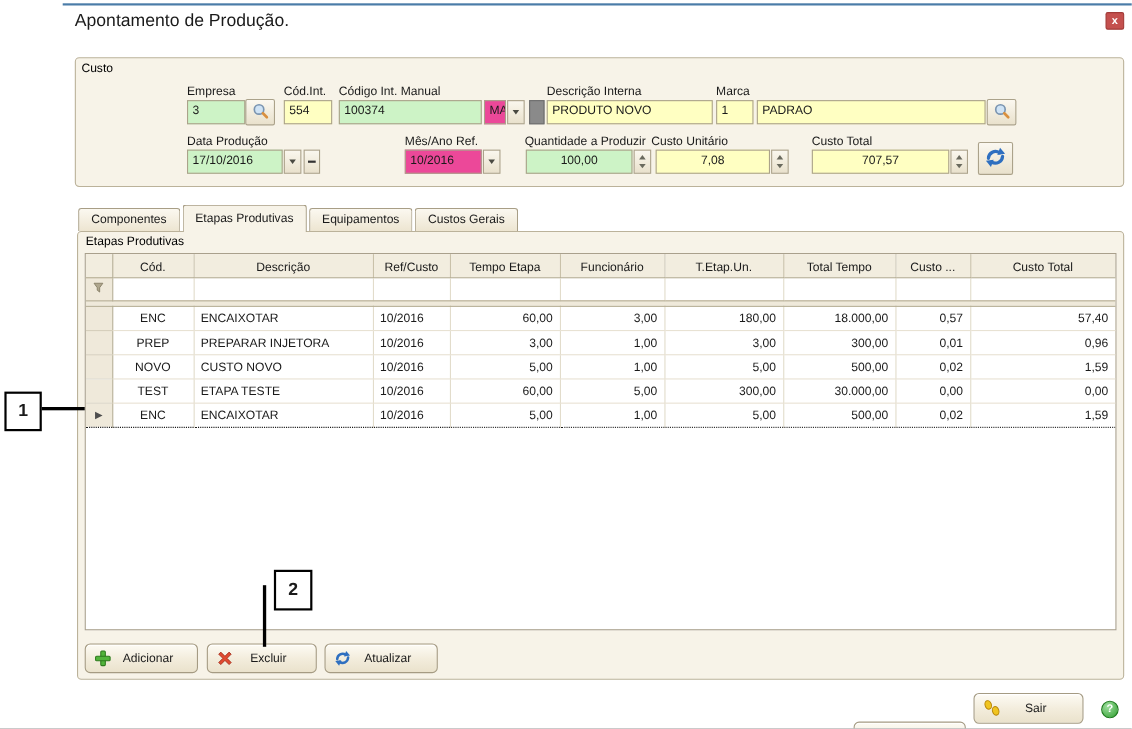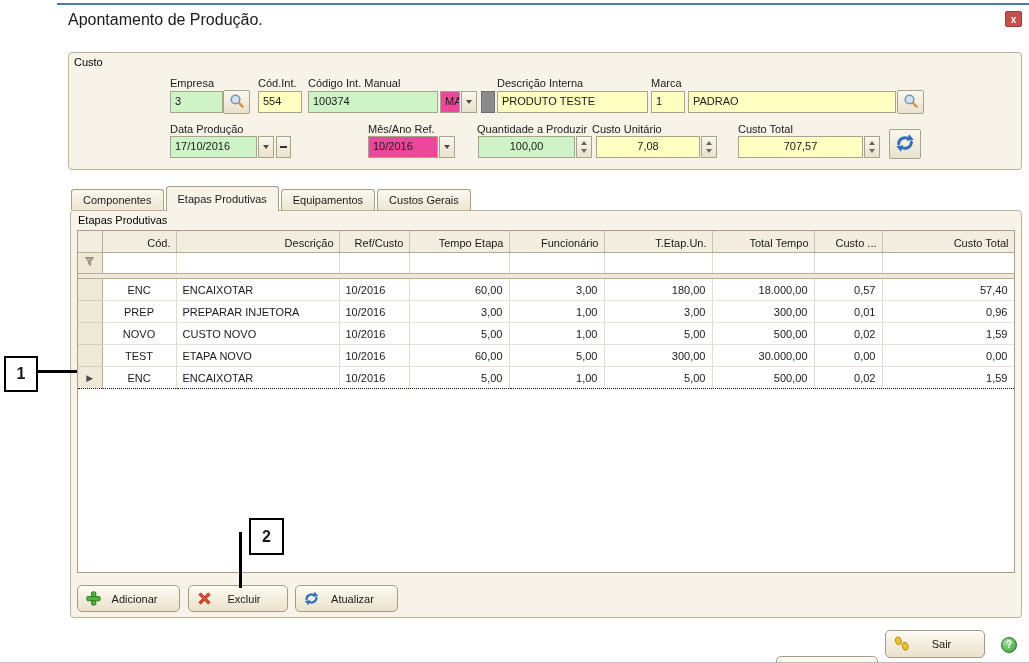--- a/index.html
+++ b/index.html
@@ -37,21 +37,21 @@
   
   .tabs{position:absolute;left:71px;top:186px;height:25px;display:flex;align-items:flex-end;z-index:3;}
   .tab{height:21px;margin-bottom:1px;margin-right:2px;padding:4px 11px 0;border:1px solid #a89e86;border-bottom:none;
        border-radius:3px 3px 0 0;background:linear-gradient(#fbf8f0,#ede5d1);box-sizing:border-box;cursor:default;white-space:nowrap;}
   .tab.active{height:25px;margin-bottom:0;padding-top:6px;background:#f7f3e8;}
   
   .gridwrap{position:absolute;left:77px;top:230px;width:938px;height:343px;background:#fff;
             border:1px solid #a9a08c;box-sizing:border-box;overflow:hidden;}
   table.grid{border-collapse:collapse;table-layout:fixed;width:936px;font-family:"Liberation Sans",sans-serif;font-size:11px;}
   table.grid th{background:#f2eddf;border-right:1px solid #c9c1a9;border-bottom:1px solid #b5ad93;
-                font-weight:normal;text-align:right;padding:3px 5px 0;height:21px;box-sizing:border-box;overflow:hidden;white-space:nowrap;}
+                font-weight:normal;text-align:center;padding:3px 5px 0;height:21px;box-sizing:border-box;overflow:hidden;white-space:nowrap;}
   table.grid th.sel{border-right:1px solid #b5ad93;}
   tr.filter td{background:#fff;border-right:1px solid #e2dccb;border-bottom:1px solid #b5ad93;height:21px;box-sizing:border-box;}
   tr.filter td.sel{background:#efe9da;border-right:1px solid #b5ad93;text-align:center;vertical-align:middle;}
   tr.seprow td{height:4px;background:#efe9da;border-bottom:1px solid #b5ad93;padding:0;}
   tbody td{border-right:1px solid #e2dccb;border-bottom:1px solid #e8e2d3;height:22px;padding:2px 6px 0;
            box-sizing:border-box;background:#fff;overflow:hidden;white-space:nowrap;}
   tbody td.sel{background:#efe9da;border-right:1px solid #b5ad93;border-bottom:1px solid #d6cfbc;
                text-align:center;vertical-align:middle;padding:0;}
   tbody tr.selected td{border-top:1px dotted #1a1a1a;border-bottom:1px dotted #1a1a1a;}
   td.a-c{text-align:center;} td.a-l{text-align:left;} td.a-r{text-align:right;}
@@ -108,21 +108,21 @@
 
   <div class="wrap" style="left:440px;top:91px;width:37px">
     <div class="box">MA</div>
     <div class="dropbtn">
         <i></i>
       </div>
   </div>
   <div class="graysq" style="left:481px;top:91px"></div>
 
   <div class="wrap" style="left:497px;top:91px;width:151px">
-    <div class="box yellow">PRODUTO TESTE</div>
+    <div class="box yellow">PRODUTO NOVO</div>
   </div>
 
   <div class="wrap" style="left:651px;top:91px;width:34px">
     <div class="box yellow">1</div>
   </div>
   <div class="wrap" style="left:688px;top:91px;width:208px">
     <div class="box yellow">PADRAO</div>
   </div>
   <button class="sqbtn" style="left:897px;top:90px;width:27px;height:24px">
     <span><svg width="16" height="16" viewBox="0 0 16 16">
@@ -275,21 +275,21 @@
             <td class="a-r">5,00</td>
             <td class="a-r">1,00</td>
             <td class="a-r">5,00</td>
             <td class="a-r">500,00</td>
             <td class="a-r">0,02</td>
             <td class="a-r">1,59</td>
           </tr>
           <tr class="">
             <td class="sel"></td>
             <td class="a-c">TEST</td>
-            <td class="a-l">ETAPA NOVO</td>
+            <td class="a-l">ETAPA TESTE</td>
             <td class="a-l">10/2016</td>
             <td class="a-r">60,00</td>
             <td class="a-r">5,00</td>
             <td class="a-r">300,00</td>
             <td class="a-r">30.000,00</td>
             <td class="a-r">0,00</td>
             <td class="a-r">0,00</td>
           </tr>
           <tr class="selected">
             <td class="sel"><span class="selarrow">▶</span></td>

